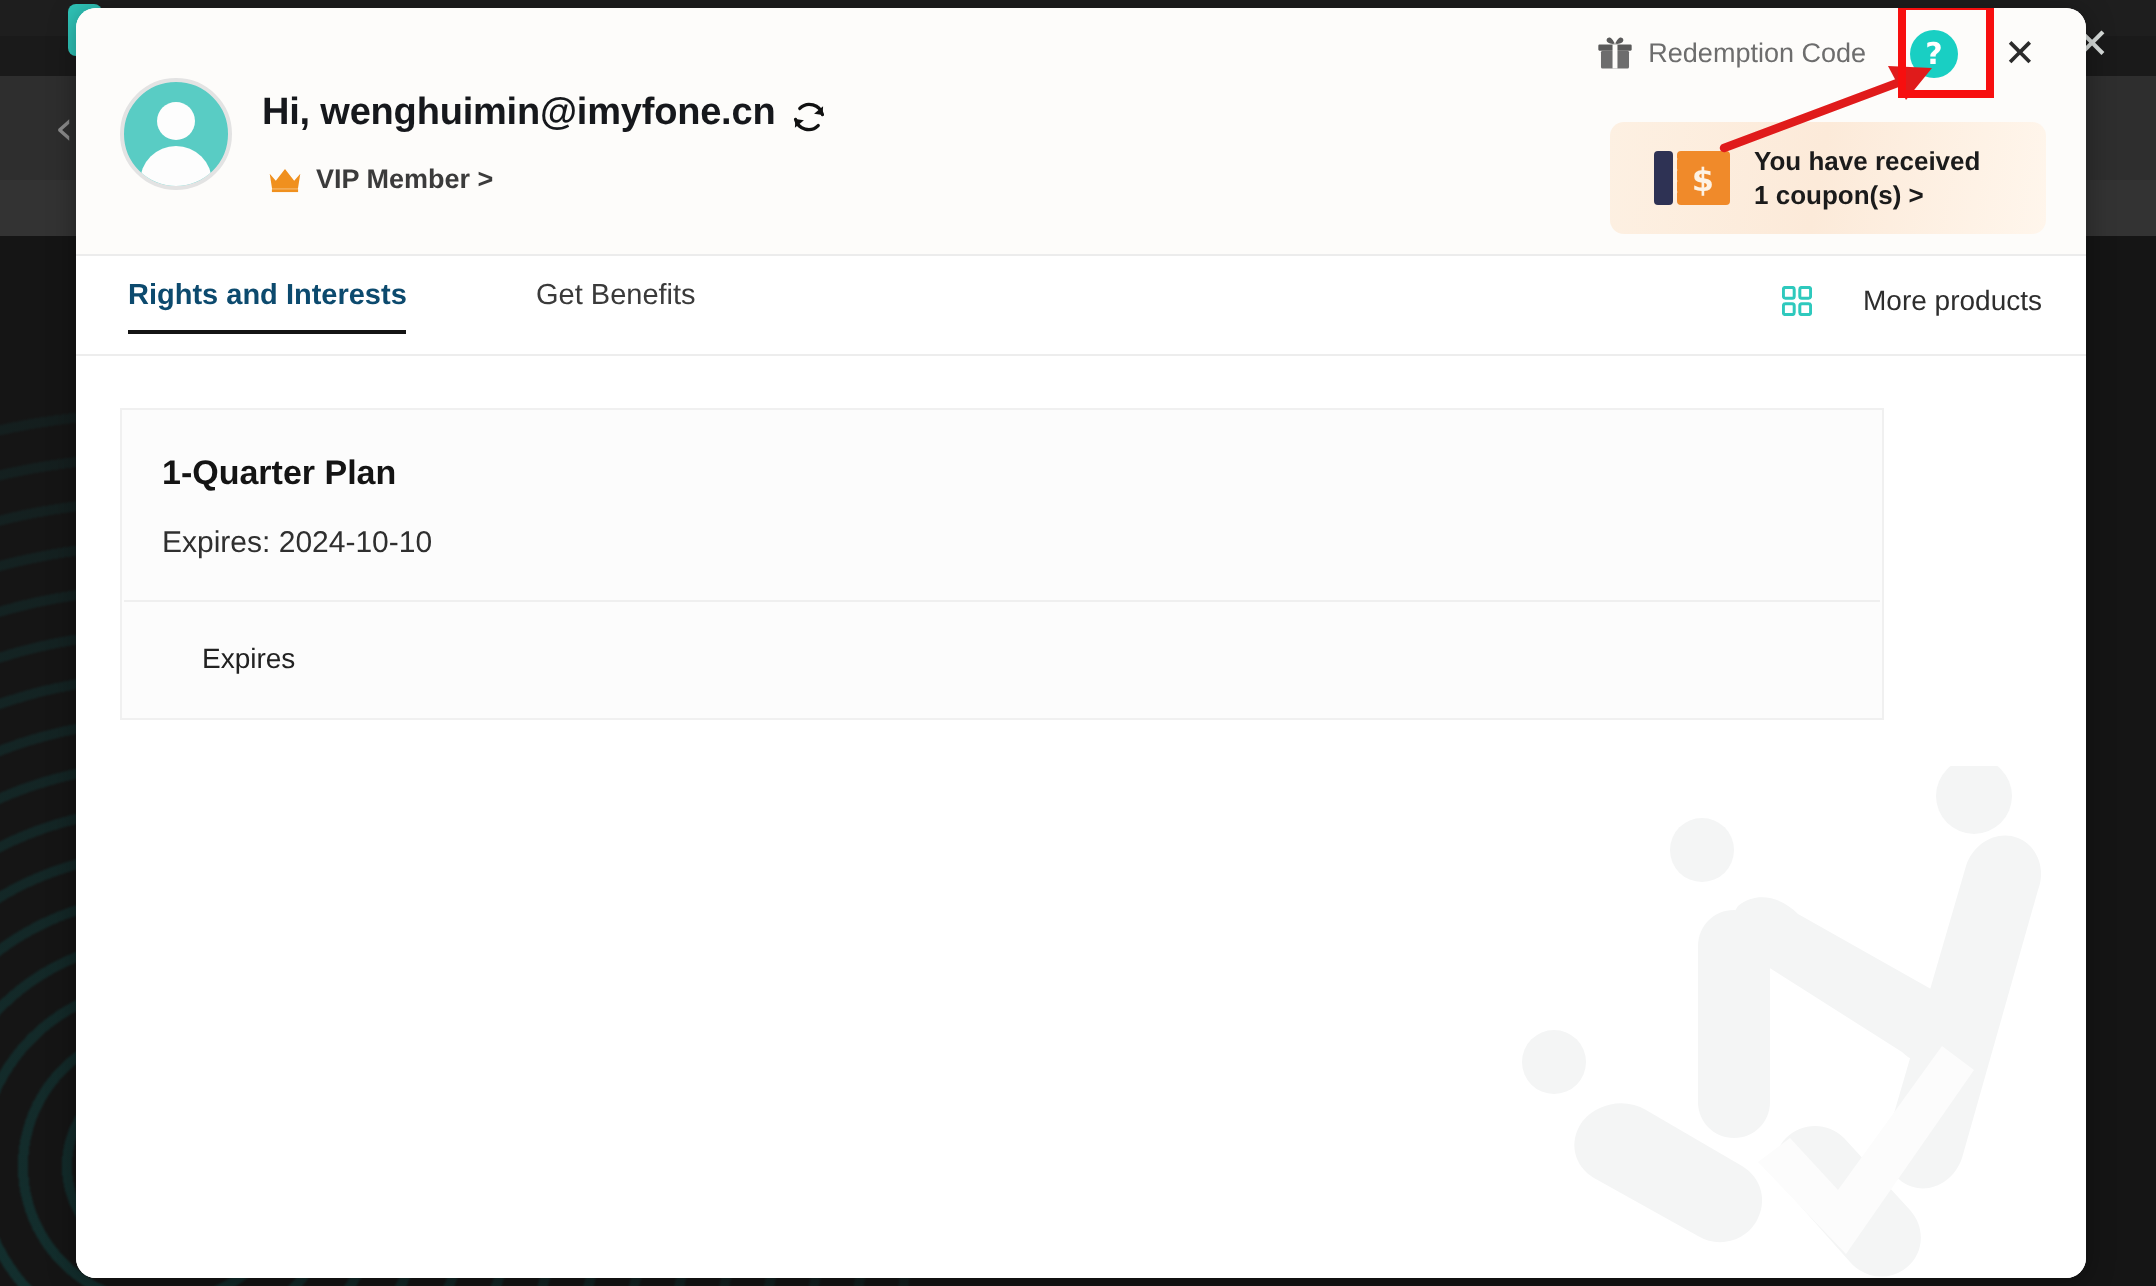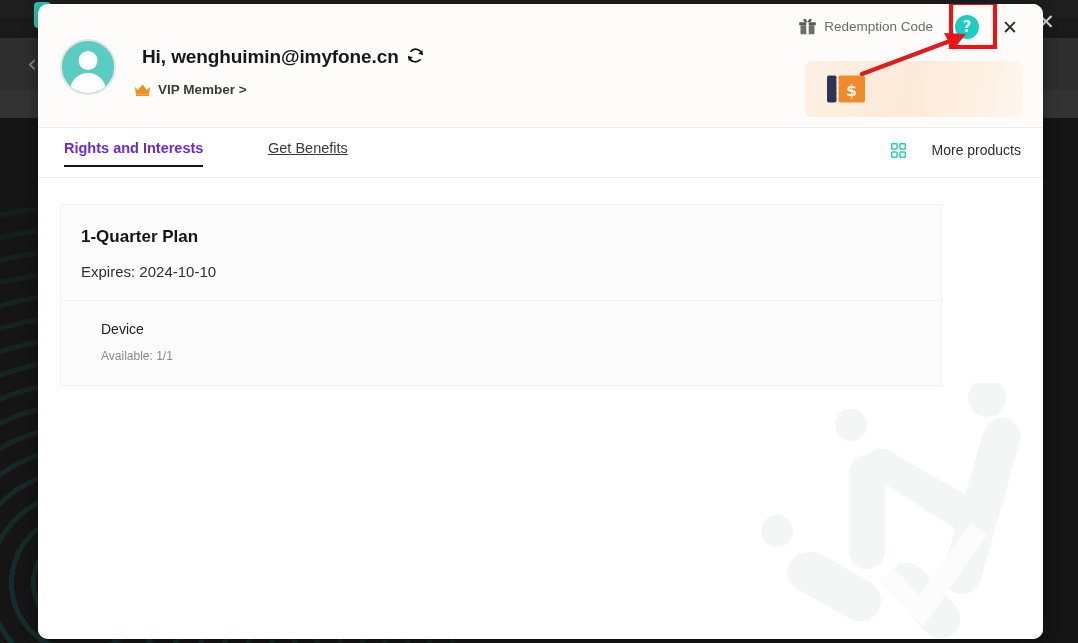--- a/index.html
+++ b/index.html
@@ -95,22 +95,22 @@
   }
   #avatar .av-head {
     position: absolute; left: 50%; top: 10px; transform: translateX(-50%);
     width: 19px; height: 19px; border-radius: 50%; background: #fdfdfd;
   }
   #avatar .av-body {
     position: absolute; left: 50%; top: 32px; transform: translateX(-50%);
     width: 36px; height: 30px; border-radius: 18px 18px 0 0; background: #fdfdfd;
   }
   #greeting-row {
-    position: absolute; left: 104px; top: 42px;
-    display: flex; align-items: flex-start; gap: 7px;
+    position: absolute; left: 93px; top: 42px;
+    display: flex; align-items: flex-end; gap: 7px;
   }
   #greeting-text {
     font-size: 19px; font-weight: bold; color: #16181c; letter-spacing: -.1px;
   }
   #refresh-icon { width: 19px; height: 19px; display: block; }
   #vip-row {
     position: absolute; left: 96px; top: 78px;
     display: flex; align-items: center; gap: 7px;
   }
   #crown-icon { width: 17px; height: 14px; display: block; }
@@ -171,23 +171,23 @@
   
   #tabs-bar {
     position: relative; height: 50px;
     border-bottom: 1px solid #ededed;
   }
   .tab {
     position: absolute; top: 12px;
     font-size: 14.5px; color: #333;
     padding-bottom: 9px;
   }
-  .tab.active { font-weight: bold; color: #6d28d9; border-bottom: 2.5px solid #141414; }
+  .tab.active { font-weight: bold; color: #0c4a6e; border-bottom: 2.5px solid #141414; }
   #tab-rights { left: 26px; }
-  #tab-benefits { left: 230px; color: #3a3a3a; text-decoration: underline; }
+  #tab-benefits { left: 230px; color: #3a3a3a; }
   #more-products-button {
     position: absolute; right: 22px; top: 14px;
     display: flex; align-items: center; gap: 26px;
   }
   #grid-icon { width: 15px; height: 15px; display: block; }
   #more-products-label { font-size: 14px; color: #2e2e2e; }
 
   
   #panel-body { position: relative; height: 461px; background: #ffffff; overflow: hidden; }
   #plan-card {
@@ -282,20 +282,24 @@
         <svg id="coupon-icon" viewBox="0 0 38 30">
           <rect x="0" y="1.5" width="9.5" height="27" rx="2" fill="#2e3254"></rect>
           <rect x="11.5" y="1.5" width="26.5" height="27" rx="2" fill="#f08a2a"></rect>
           <circle cx="10.6" cy="5.5" r="1.1" fill="#fdf0e2"></circle>
           <circle cx="10.6" cy="11" r="1.1" fill="#fdf0e2"></circle>
           <circle cx="10.6" cy="16.5" r="1.1" fill="#fdf0e2"></circle>
           <circle cx="10.6" cy="22" r="1.1" fill="#fdf0e2"></circle>
           <text x="24.5" y="21.5" font-family="DejaVu Sans, sans-serif" font-size="16" font-weight="bold" fill="#fdf2e4" text-anchor="middle">$</text>
         </svg>
       </span>
+      <span id="coupon-text">
+        <span>You have received</span><br>
+        <span>1 coupon(s) &gt;</span>
+      </span>
     </div>
 
     <svg id="annotation-arrow" viewBox="0 0 120 60">
       <line x1="4" y1="52" x2="100" y2="16" stroke="#e01b1b" stroke-width="4.2" stroke-linecap="round"></line>
       <path d="M108 12 L86 11 L95 28 Z" fill="#e01b1b"></path>
     </svg>
     <div id="annotation-highlight"></div>
 
   </div>
 
@@ -318,22 +322,21 @@
 
   <div id="panel-body">
 
     <div id="plan-card">
       <div id="plan-card-top">
         <div id="plan-title">1-Quarter Plan</div>
         <div id="plan-expiry">Expires: 2024-10-10</div>
       </div>
       <div id="plan-card-divider"></div>
       <div id="plan-card-bottom">
-        <div id="device-label">Device</div>
-        <div id="device-available">Available: 1/1</div>
+        <div id="device-label">Expires</div>
       </div>
     </div>
 
     <svg id="panel-watermark" viewBox="0 0 330 280">
       <g fill="#f4f5f5">
         <circle cx="132" cy="42" r="16"></circle>
         <circle cx="268" cy="15" r="19"></circle>
         <circle cx="58" cy="148" r="16"></circle>
         <path d="M150 70 C160 62 172 66 180 74 L258 118 C268 126 266 140 256 146 C248 151 238 149 232 143 L158 96 C148 90 144 78 150 70 Z"></path>
         <path d="M290 36 C300 40 304 52 300 62 L262 196 C258 208 246 214 236 210 C226 206 221 194 225 184 L264 50 C268 38 280 32 290 36 Z"></path>

